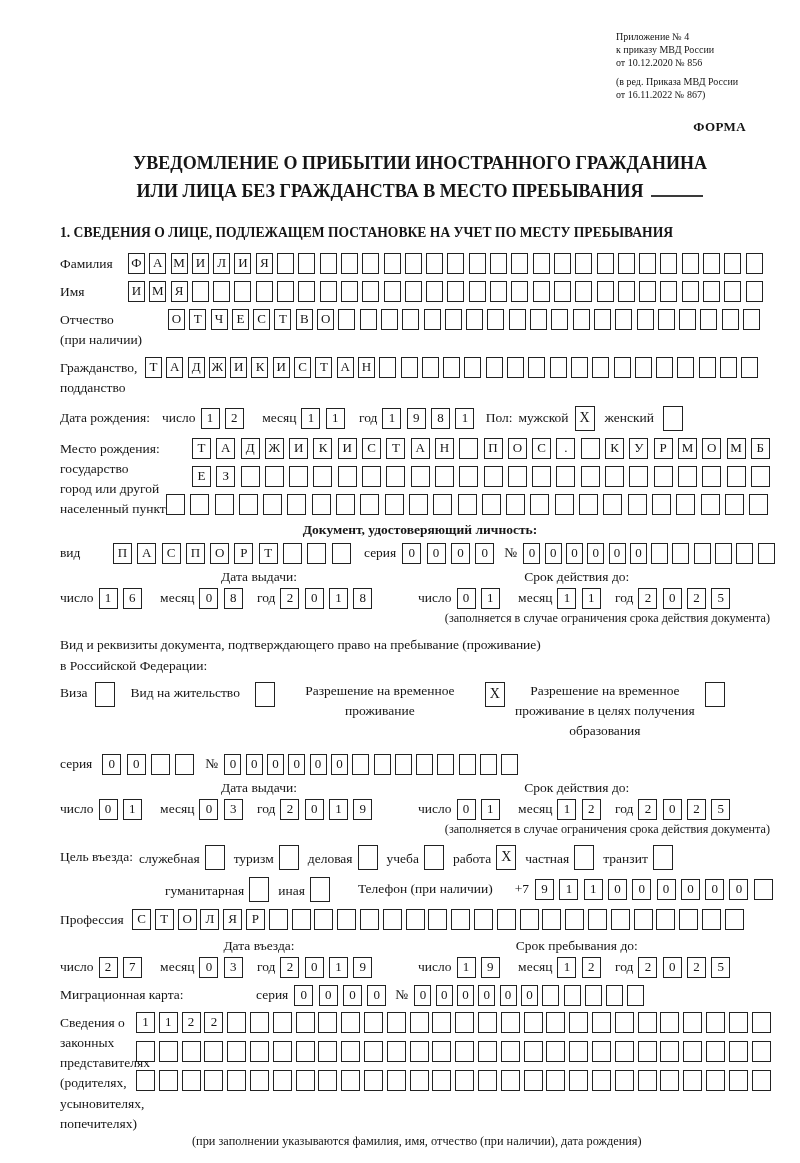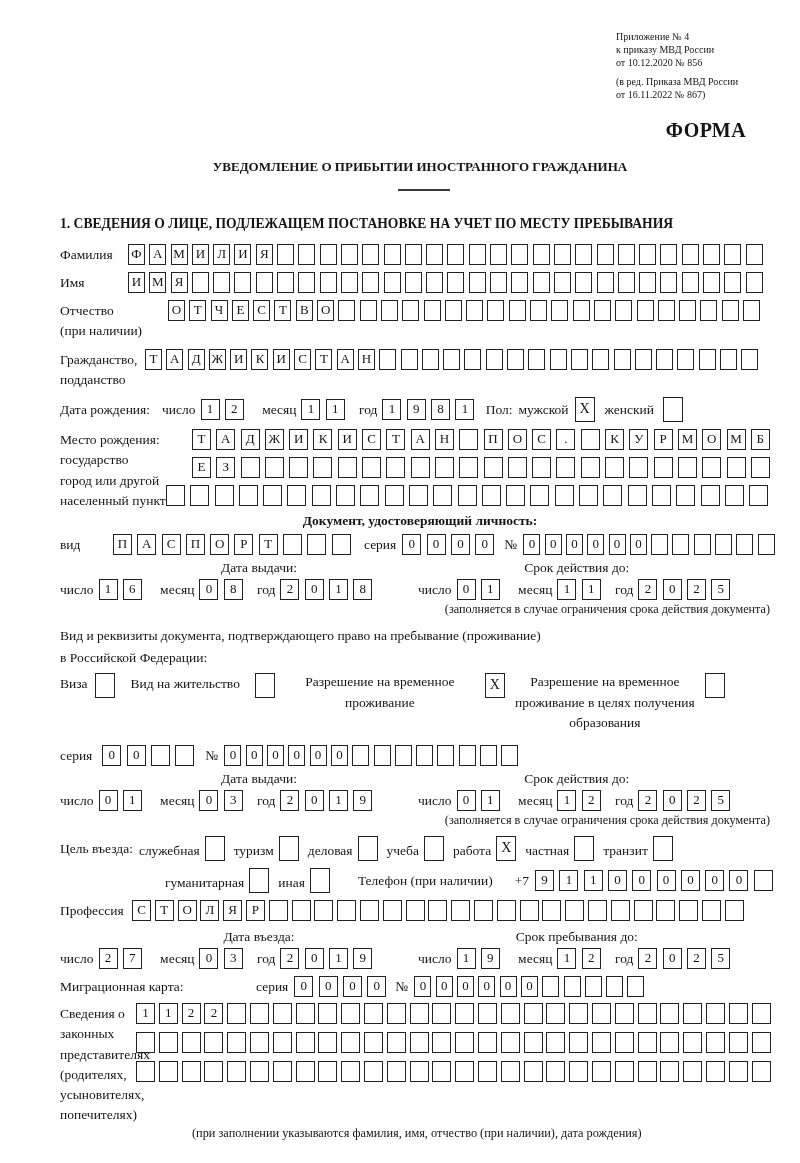--- a/index.html
+++ b/index.html
@@ -3,22 +3,22 @@
 <meta charset="utf-8">
 <style>
   * { margin:0; padding:0; box-sizing:border-box; }
   html,body { background:#fff; }
   body { width:800px; height:1163px; overflow:hidden; color:#151515;
          font-family:"Liberation Serif","DejaVu Serif",serif; font-size:13.5px; }
   .page { padding:30px 20px 0 60px; width:800px; }
   
   .appendix { margin-left:556px; font-size:10px; line-height:1.32; }
   .appendix p.ed1 { margin-top:5px; }
-  .forma { text-align:right; padding-right:34px; font-weight:700; font-size:20px; margin-top:18px; letter-spacing:.4px; }
-  .title { text-align:center; font-weight:700; font-size:13px; line-height:1.55; margin-top:15px; }
+  .forma { text-align:right; padding-right:34px; font-weight:700; font-size:13px; margin-top:18px; letter-spacing:.4px; }
+  .title { text-align:center; font-weight:700; font-size:18px; line-height:1.55; margin-top:15px; }
   .blank { display:inline-block; width:52px; height:14px; border-bottom:2px solid #3a3a3a; margin-left:8px; }
   .sec { font-weight:700; font-size:13.6px; margin-top:19px; }
   
   .row { display:flex; align-items:flex-start; margin-top:7px; }
   .lbl { flex:none; padding-top:3px; }
   .lh { line-height:1.5; padding-top:1px; }
   .w68{width:68px} .w85{width:85px} .w108{width:108px} .w106{width:106px} .w70{width:70px} .w76{width:76px} .w172{width:172px}
   
   .cells { display:flex; flex:none; }
   .cell { flex:none; width:17px; height:21px; border:1.5px solid #222; margin-right:4.3px;
@@ -69,21 +69,21 @@
     <p>к приказу МВД России</p>
     <p>от 10.12.2020 № 856</p>
     <p class="ed1">(в ред. Приказа МВД России</p>
     <p>от 16.11.2022 № 867)</p>
   </div>
 
   <div class="forma">ФОРМА</div>
 
   <div class="title">
     <div>УВЕДОМЛЕНИЕ О ПРИБЫТИИ ИНОСТРАННОГО ГРАЖДАНИНА</div>
-    <div><span class="blank"></span></div>
+    <div><span>ИЛИ ЛИЦА БЕЗ ГРАЖДАНСТВА В МЕСТО ПРЕБЫВАНИЯ</span><span class="blank"></span></div>
   </div>
 
   <div class="sec">1. СВЕДЕНИЯ О ЛИЦЕ, ПОДЛЕЖАЩЕМ ПОСТАНОВКЕ НА УЧЕТ ПО МЕСТУ ПРЕБЫВАНИЯ</div>
 
   <div class="row mt12">
     <span class="lbl w68">Фамилия</span>
     <span class="cells">
         <span class="cell">Ф</span>
         <span class="cell">А</span>
         <span class="cell">М</span>

